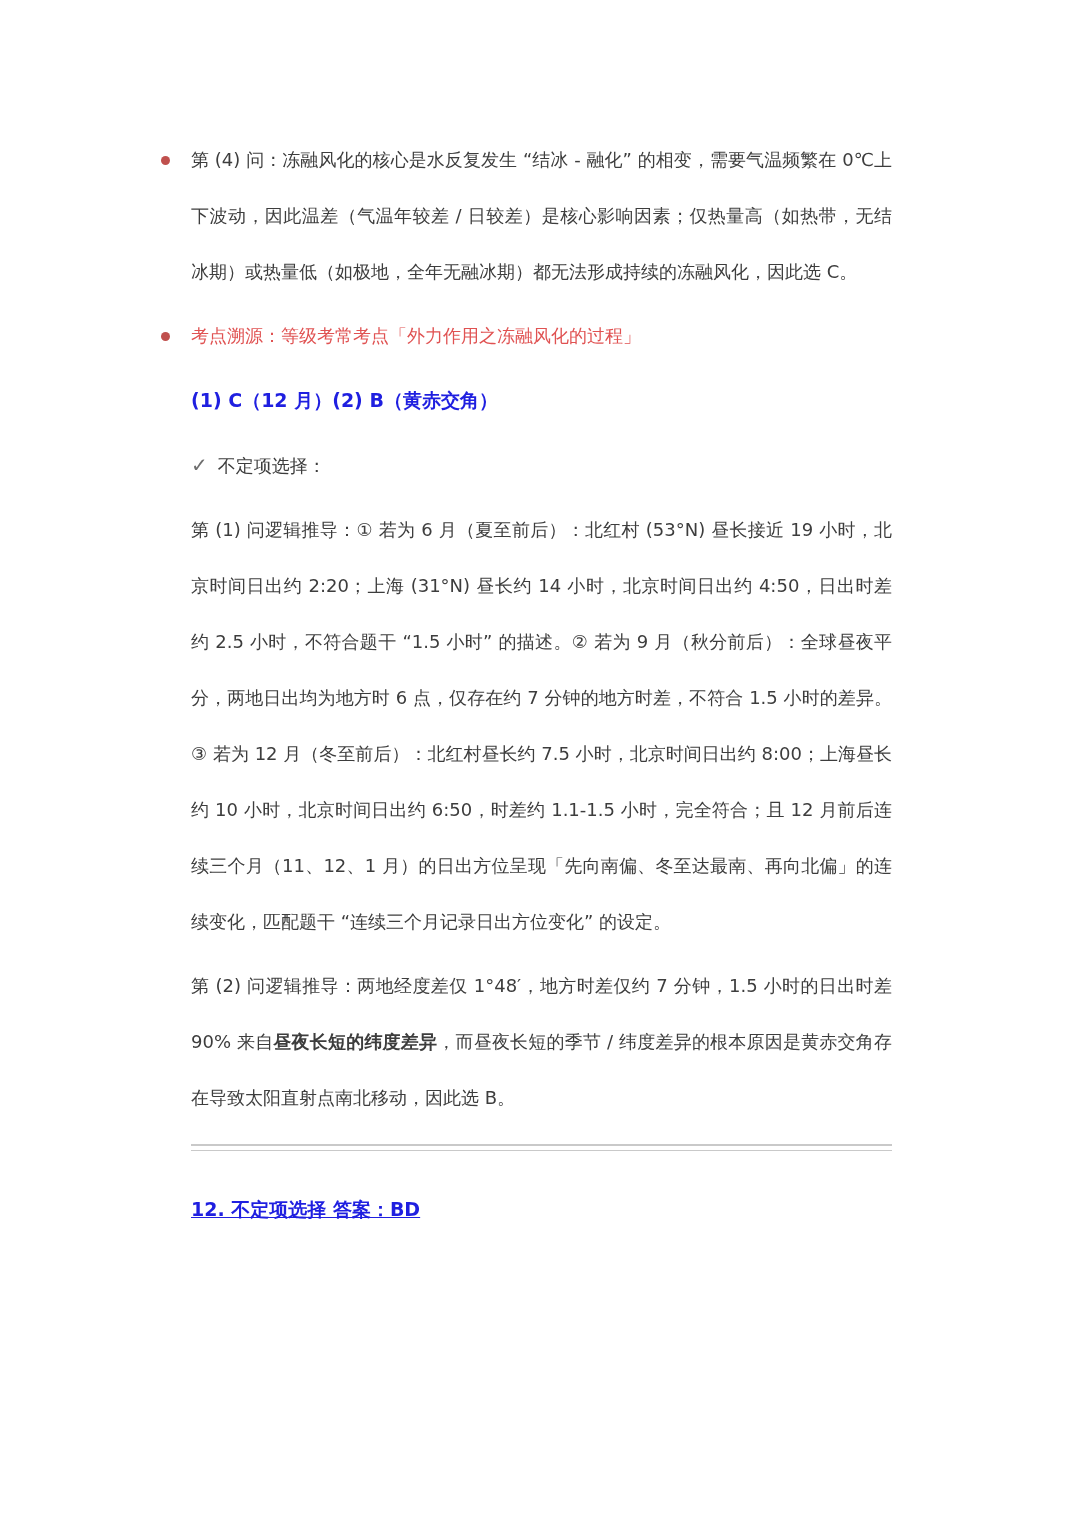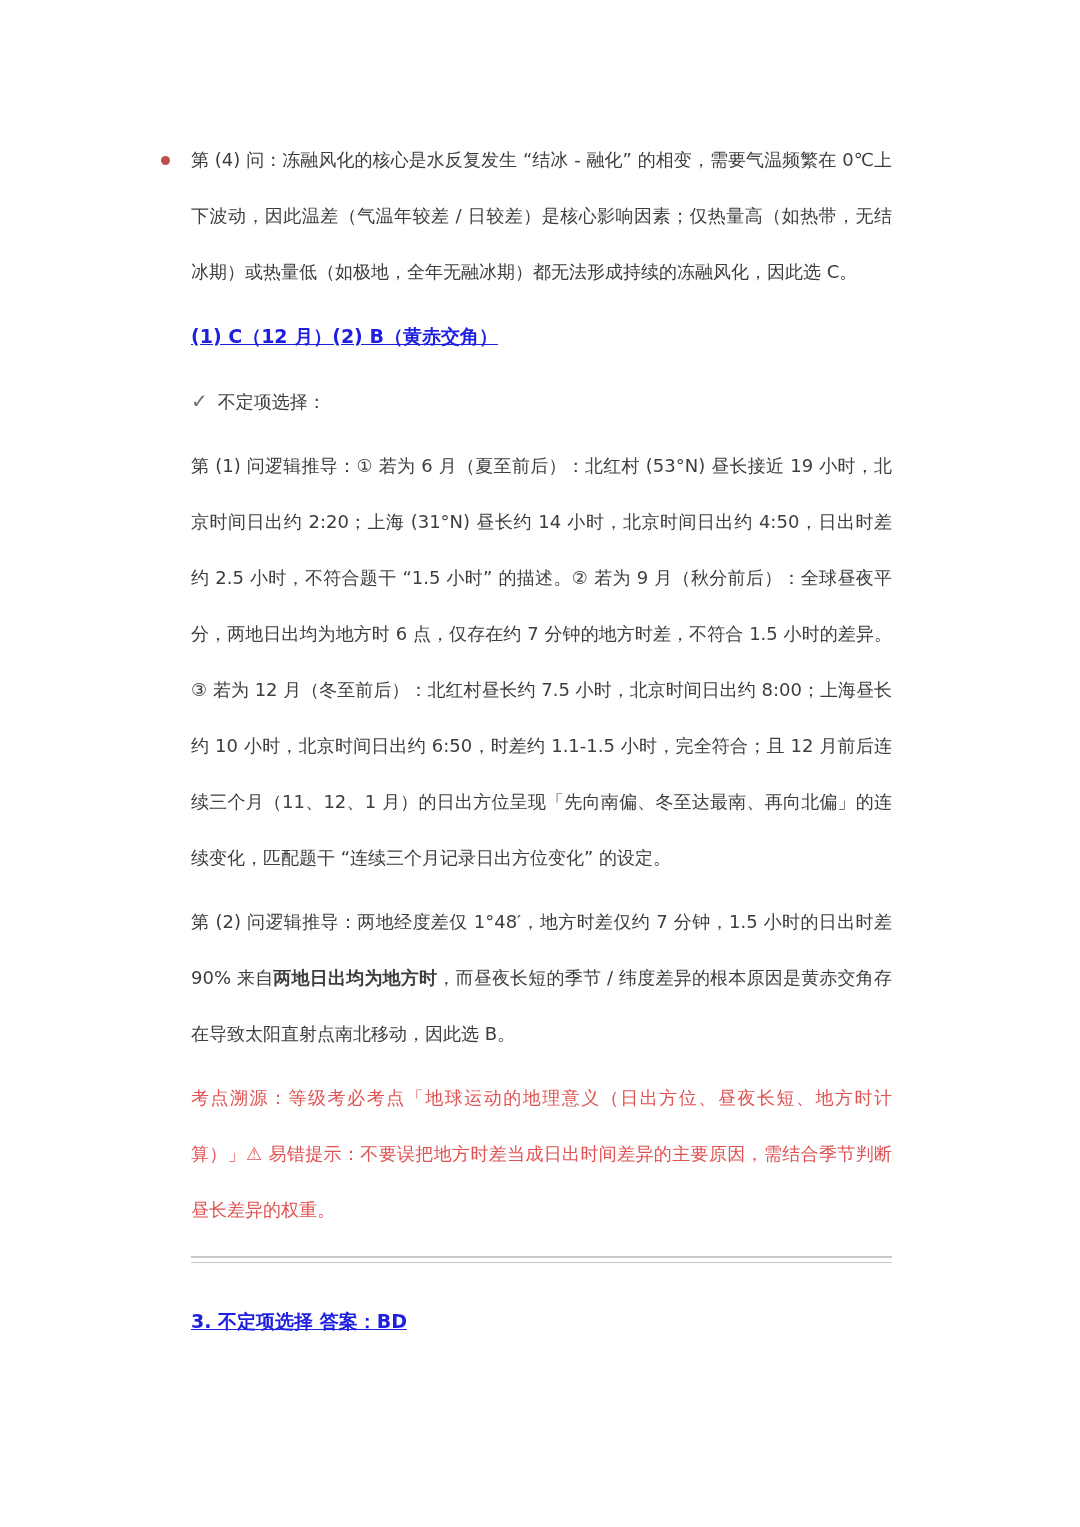--- a/index.html
+++ b/index.html
@@ -38,21 +38,20 @@
     font-weight: bold;
     color: #3d3d3d;
     line-height: 56px;
     margin-top: 36px;
     text-align: left;
   }
   .answer-line { margin-bottom: 8px; text-align: left; }
   .blue-answer {
     color: #1f1fe0;
     font-weight: bold;
-    text-decoration: underline;
     font-size: 19px;
   }
   .scoring-line { margin-bottom: 8px; text-align: left; }
   .check-icon {
     color: #6f6f6f;
     font-size: 20px;
     margin-right: 10px;
     font-style: italic;
   }
   .bold-run { font-weight: bold; }
@@ -75,36 +74,39 @@
 </head>
 <body>
 
 <div class="page">
 
   <ul class="bullet-list">
     <li class="bullet-item">
       <span class="bullet-dot"></span>
       <p class="para">第 (4) 问：冻融风化的核心是水反复发生 “结冰 - 融化” 的相变，需要气温频繁在 0℃上下波动，因此温差（气温年较差 / 日较差）是核心影响因素；仅热量高（如热带，无结冰期）或热量低（如极地，全年无融冰期）都无法形成持续的冻融风化，因此选 C。</p>
     </li>
+    <li class="bullet-item">
+      <span class="bullet-dot"></span>
+      <p class="para red-text">考点溯源：等级考常考点「外力作用之冻融风化的过程」</p>
+    </li>
   </ul>
 
 
   <p class="answer-line">
     <span class="blue-answer">(1) C（12 月）(2) B（黄赤交角）</span>
   </p>
 
   <p class="scoring-line">
     <span class="check-icon">✓</span><span>不定项选择：</span>
   </p>
 
   <p class="para">第 (1) 问逻辑推导：① 若为 6 月（夏至前后）：北红村 (53°N) 昼长接近 19 小时，北京时间日出约 2:20；上海 (31°N) 昼长约 14 小时，北京时间日出约 4:50，日出时差约 2.5 小时，不符合题干 “1.5 小时” 的描述。② 若为 9 月（秋分前后）：全球昼夜平分，两地日出均为地方时 6 点，仅存在约 7 分钟的地方时差，不符合 1.5 小时的差异。③ 若为 12 月（冬至前后）：北红村昼长约 7.5 小时，北京时间日出约 8:00；上海昼长约 10 小时，北京时间日出约 6:50，时差约 1.1-1.5 小时，完全符合；且 12 月前后连续三个月（11、12、1 月）的日出方位呈现「先向南偏、冬至达最南、再向北偏」的连续变化，匹配题干 “连续三个月记录日出方位变化” 的设定。</p>
 
   <p class="para">
-    <span>第 (2) 问逻辑推导：两地经度差仅 1°48′，地方时差仅约 7 分钟，1.5 小时的日出时差 90% 来自</span><span class="bold-run">两地日出均为地方时</span><span>，而昼夜长短的季节 / 纬度差异的根本原因是黄赤交角存在导致太阳直射点南北移动，因此选 B。</span>
+    <span>第 (2) 问逻辑推导：两地经度差仅 1°48′，地方时差仅约 7 分钟，1.5 小时的日出时差 90% 来自</span><span class="bold-run">昼夜长短的纬度差异</span><span>，而昼夜长短的季节 / 纬度差异的根本原因是黄赤交角存在导致太阳直射点南北移动，因此选 B。</span>
   </p>
 
-  <p class="para red-text">考点溯源：等级考必考点「地球运动的地理意义（日出方位、昼夜长短、地方时计算）」⚠ 易错提示：不要误把地方时差当成日出时间差异的主要原因，需结合季节判断昼长差异的权重。</p>
 
   <div class="divider"></div>
 
-  <h3 class="section-heading-link">3. 不定项选择 答案：BD</h3>
+  <h3 class="section-heading-link">12. 不定项选择 答案：BD</h3>
 
 </div>
 
 </body></html>

